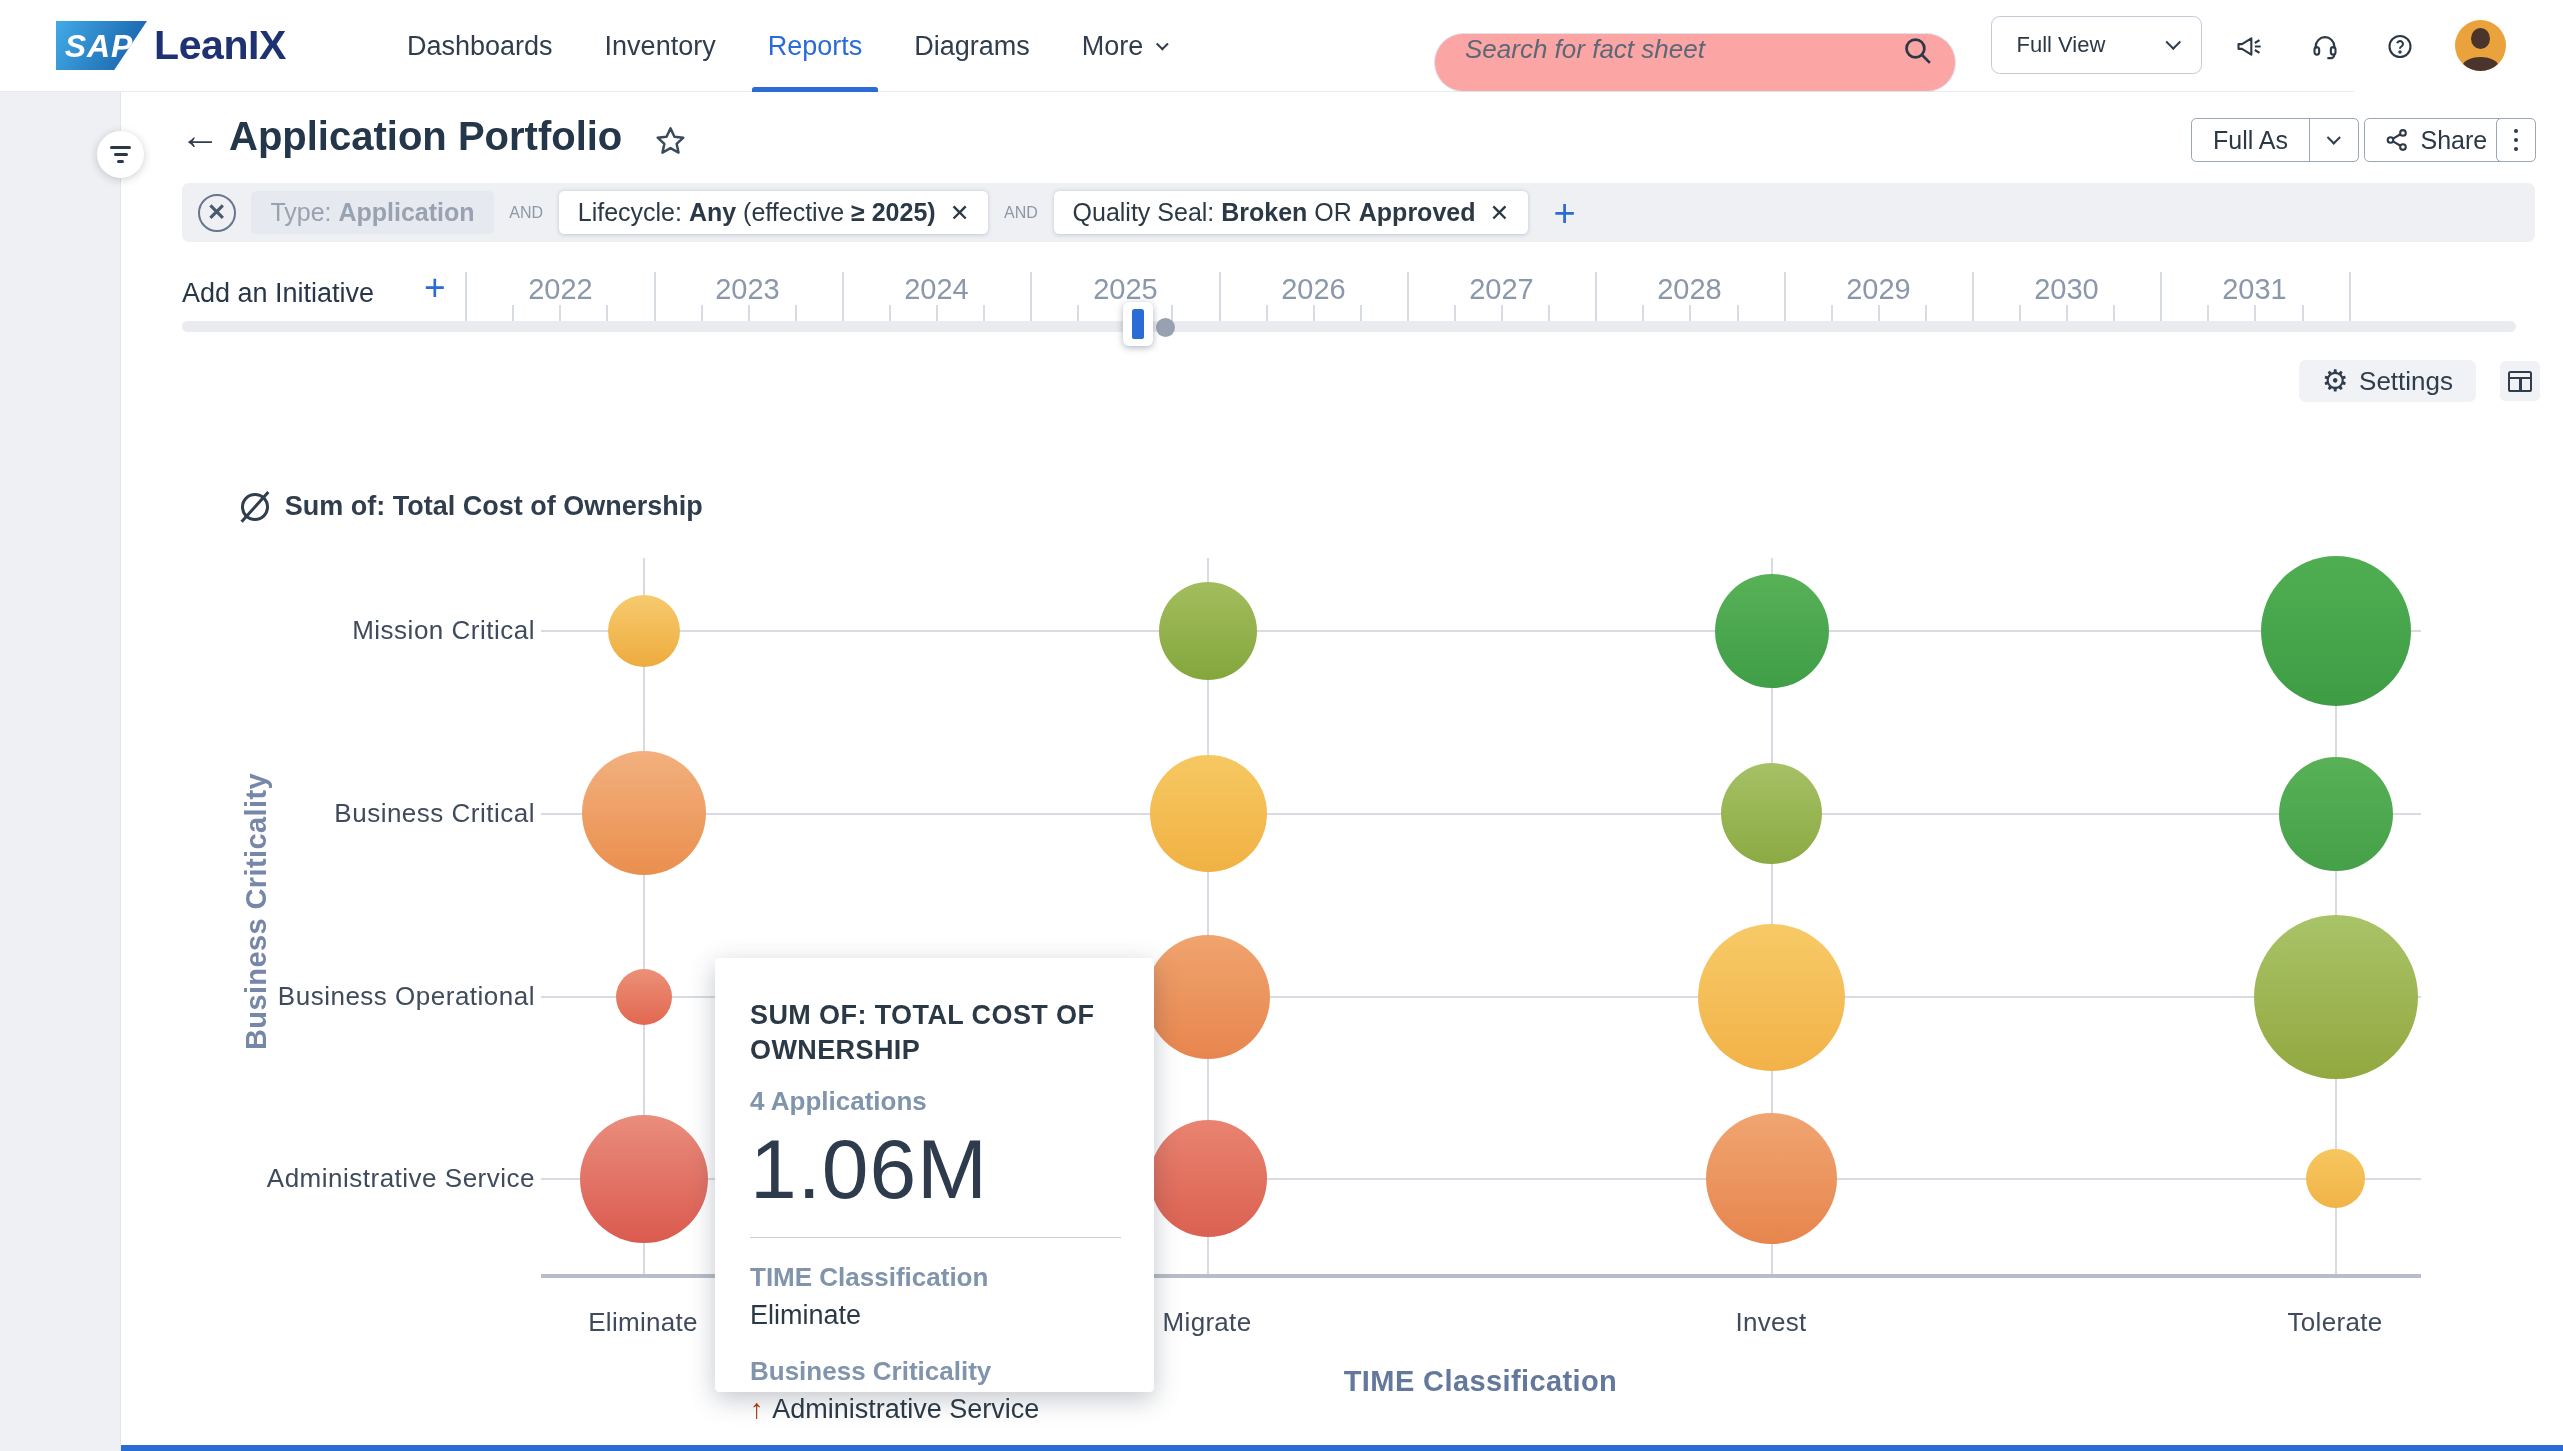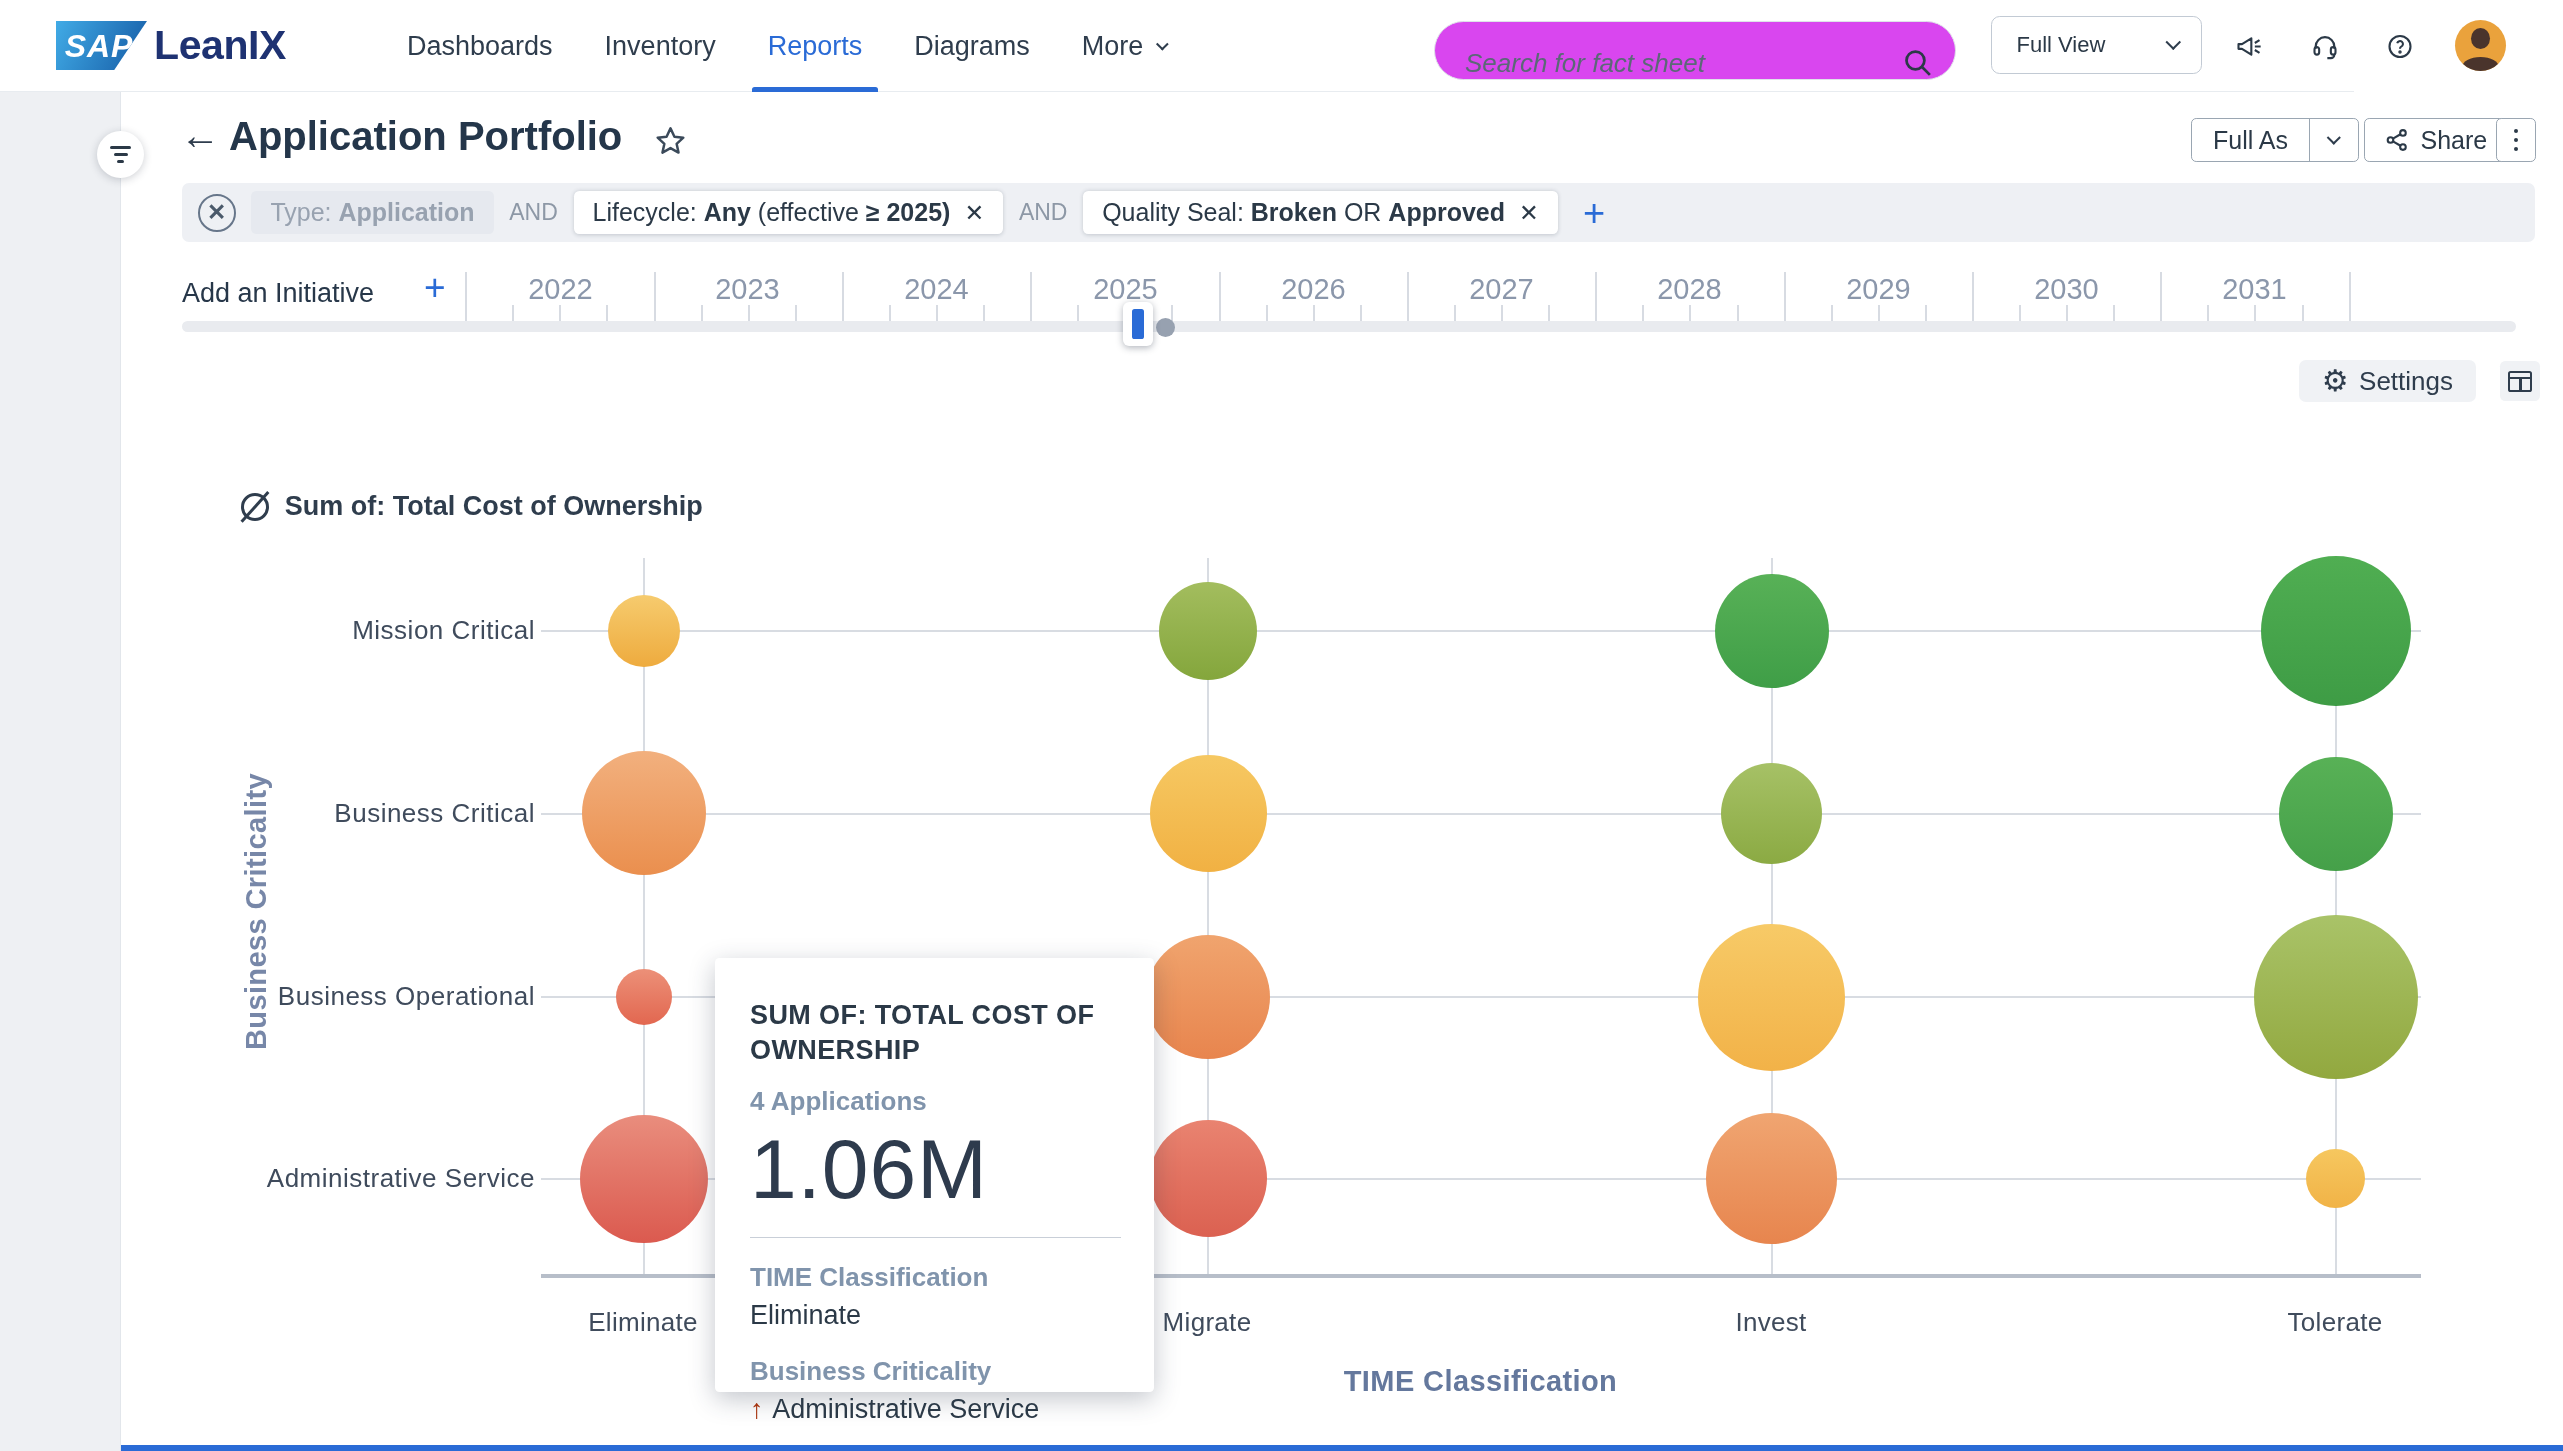--- a/index.html
+++ b/index.html
@@ -16,22 +16,22 @@
   .sap-mark span{position:absolute;left:8.7px;top:7px;font-size:32px;font-weight:700;
     font-style:italic;color:#fff;letter-spacing:0.9px;}
   .lean-word{font-size:41px;font-weight:700;color:#1e3272;margin-left:7px;letter-spacing:-0.4px;}
   .nav{position:absolute;left:407px;top:0;height:92px;display:flex;gap:52px;align-items:stretch;}
   .nav-item{position:relative;display:flex;align-items:center;font-size:27px;color:#2f3d4d;cursor:pointer;}
   .nav-item.active{color:#2a6bd6;}
   .nav-item.active:after{content:"";position:absolute;left:-15.7px;right:-15.7px;bottom:0;height:5.2px;
     background:#2a6bd6;border-radius:2.6px 2.6px 0 0;}
   .chev{display:inline-block;width:10.5px;height:10.5px;border-right:2.6px solid #2f3d4d;
     border-bottom:2.6px solid #2f3d4d;transform:rotate(45deg) translate(-1.7px,-1.7px);}
-  .search-pill{position:absolute;left:1434px;top:21px;width:522px;height:59px;border-radius:30px;
-    background:#d946ef;border:0.9px solid #dfe3e9;display:flex;align-items:flex-end;}
+  .search-pill{position:absolute;left:1434px;top:33px;width:522px;height:59px;border-radius:30px;
+    background:#fca5a5;border:0.9px solid #dfe3e9;display:flex;align-items:flex-start;}
   .search-pill input{flex:1;background:transparent;border:none;outline:none;font-size:26px;
     padding:0 17.5px 0 30px;color:#2b3947;font-family:inherit;}
   .search-pill input::placeholder{font-style:italic;color:#5b6877;}
   .search-ic{margin-right:21px;flex:0 0 auto;}
   .fullview{position:absolute;left:1991px;top:15.7px;width:211px;height:58px;border:1.7px solid #c2cad4;
     border-radius:8.7px;background:#fff;display:flex;align-items:center;font-size:22px;color:#2b3947;cursor:pointer;}
   .fullview .lbl{padding-left:24.5px;flex:1;}
   .fullview .chev{margin-right:23px;}
   .hicon{position:absolute;top:26px;width:40px;height:40px;display:flex;align-items:center;
     justify-content:center;cursor:pointer;background:none;border:none;}
@@ -68,21 +68,21 @@
   .filterbar{position:absolute;left:182px;top:183px;width:2353px;height:59px;background:#eef0f4;
     border-radius:7px;display:flex;align-items:center;padding:0 15.7px;gap:15.7px;z-index:8;}
   .circle-x{width:38px;height:38px;border-radius:50%;border:2.6px solid #64738442;border-color:#67768a;
     color:#4b5a6b;font-size:23px;font-weight:700;display:flex;align-items:center;justify-content:center;
     background:transparent;cursor:pointer;flex:0 0 auto;}
   .chip{height:43px;border-radius:5.2px;display:flex;align-items:center;padding:0 19px;font-size:25px;white-space:pre;}
   .chip .segs span{white-space:pre;}
   .chip.muted{background:#e6e9ef;color:#98a2b0;cursor:default;}
   .chip.white{background:#fff;color:#2b3947;box-shadow:0 0.9px 4.4px rgba(27,38,59,.20);cursor:pointer;}
   .chip .close{margin-left:14px;font-weight:700;font-size:23.6px;cursor:pointer;}
-  .andlbl{color:#8d98a6;font-size:23px;}
+  .andlbl{color:#8d98a6;font-size:16px;}
   .plusbtn{color:#2a6bd6;font-size:38px;font-weight:400;background:none;border:none;cursor:pointer;
     line-height:1;margin-left:3.5px;font-family:inherit;}
 
   
   .timeline{position:absolute;left:0;top:262px;width:2563px;height:105px;z-index:7;}
   .addinit{position:absolute;left:182px;top:15.7px;font-size:27px;color:#273749;}
   .addplus{position:absolute;left:418px;top:3.5px;color:#2a6bd6;font-size:37px;background:none;border:none;cursor:pointer;font-family:inherit;}
   .yearlbl{position:absolute;top:10.5px;width:105px;text-align:center;font-size:29px;color:#8b97ab;}
   .tick{position:absolute;width:1.7px;background:#d7dbe2;top:9.6px;height:52px;}
   .tick.sm{top:43px;height:19px;}

